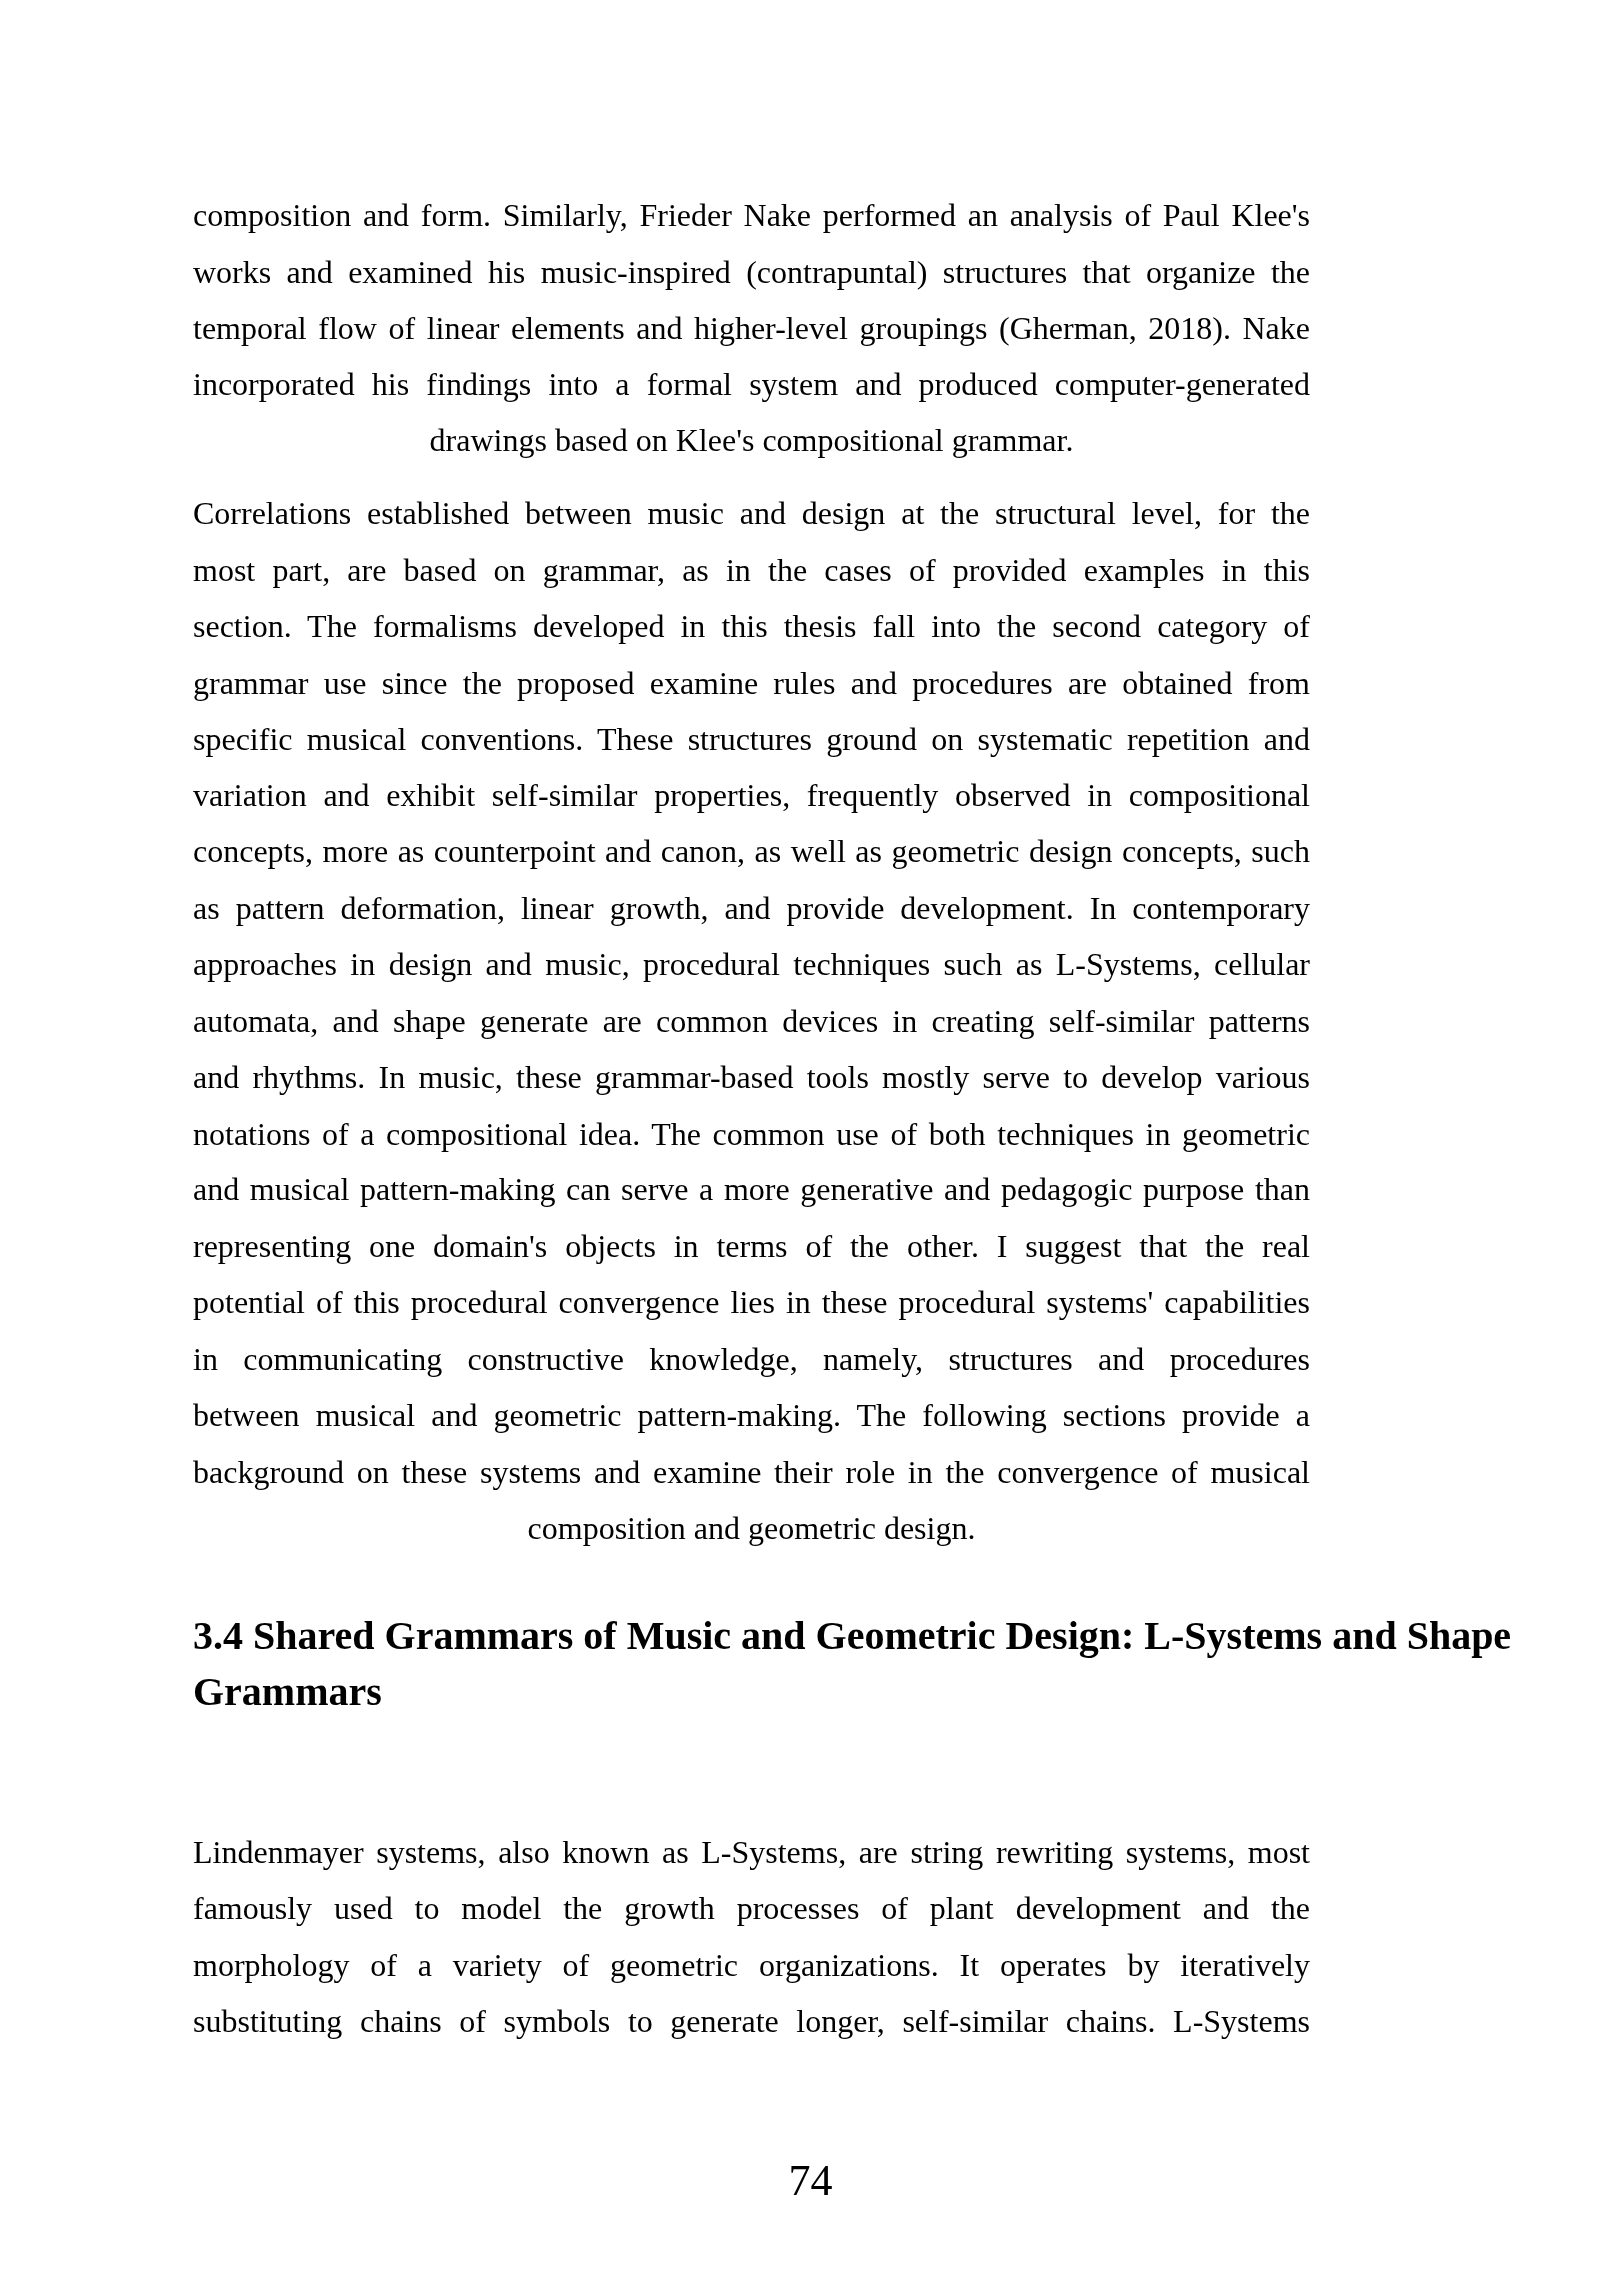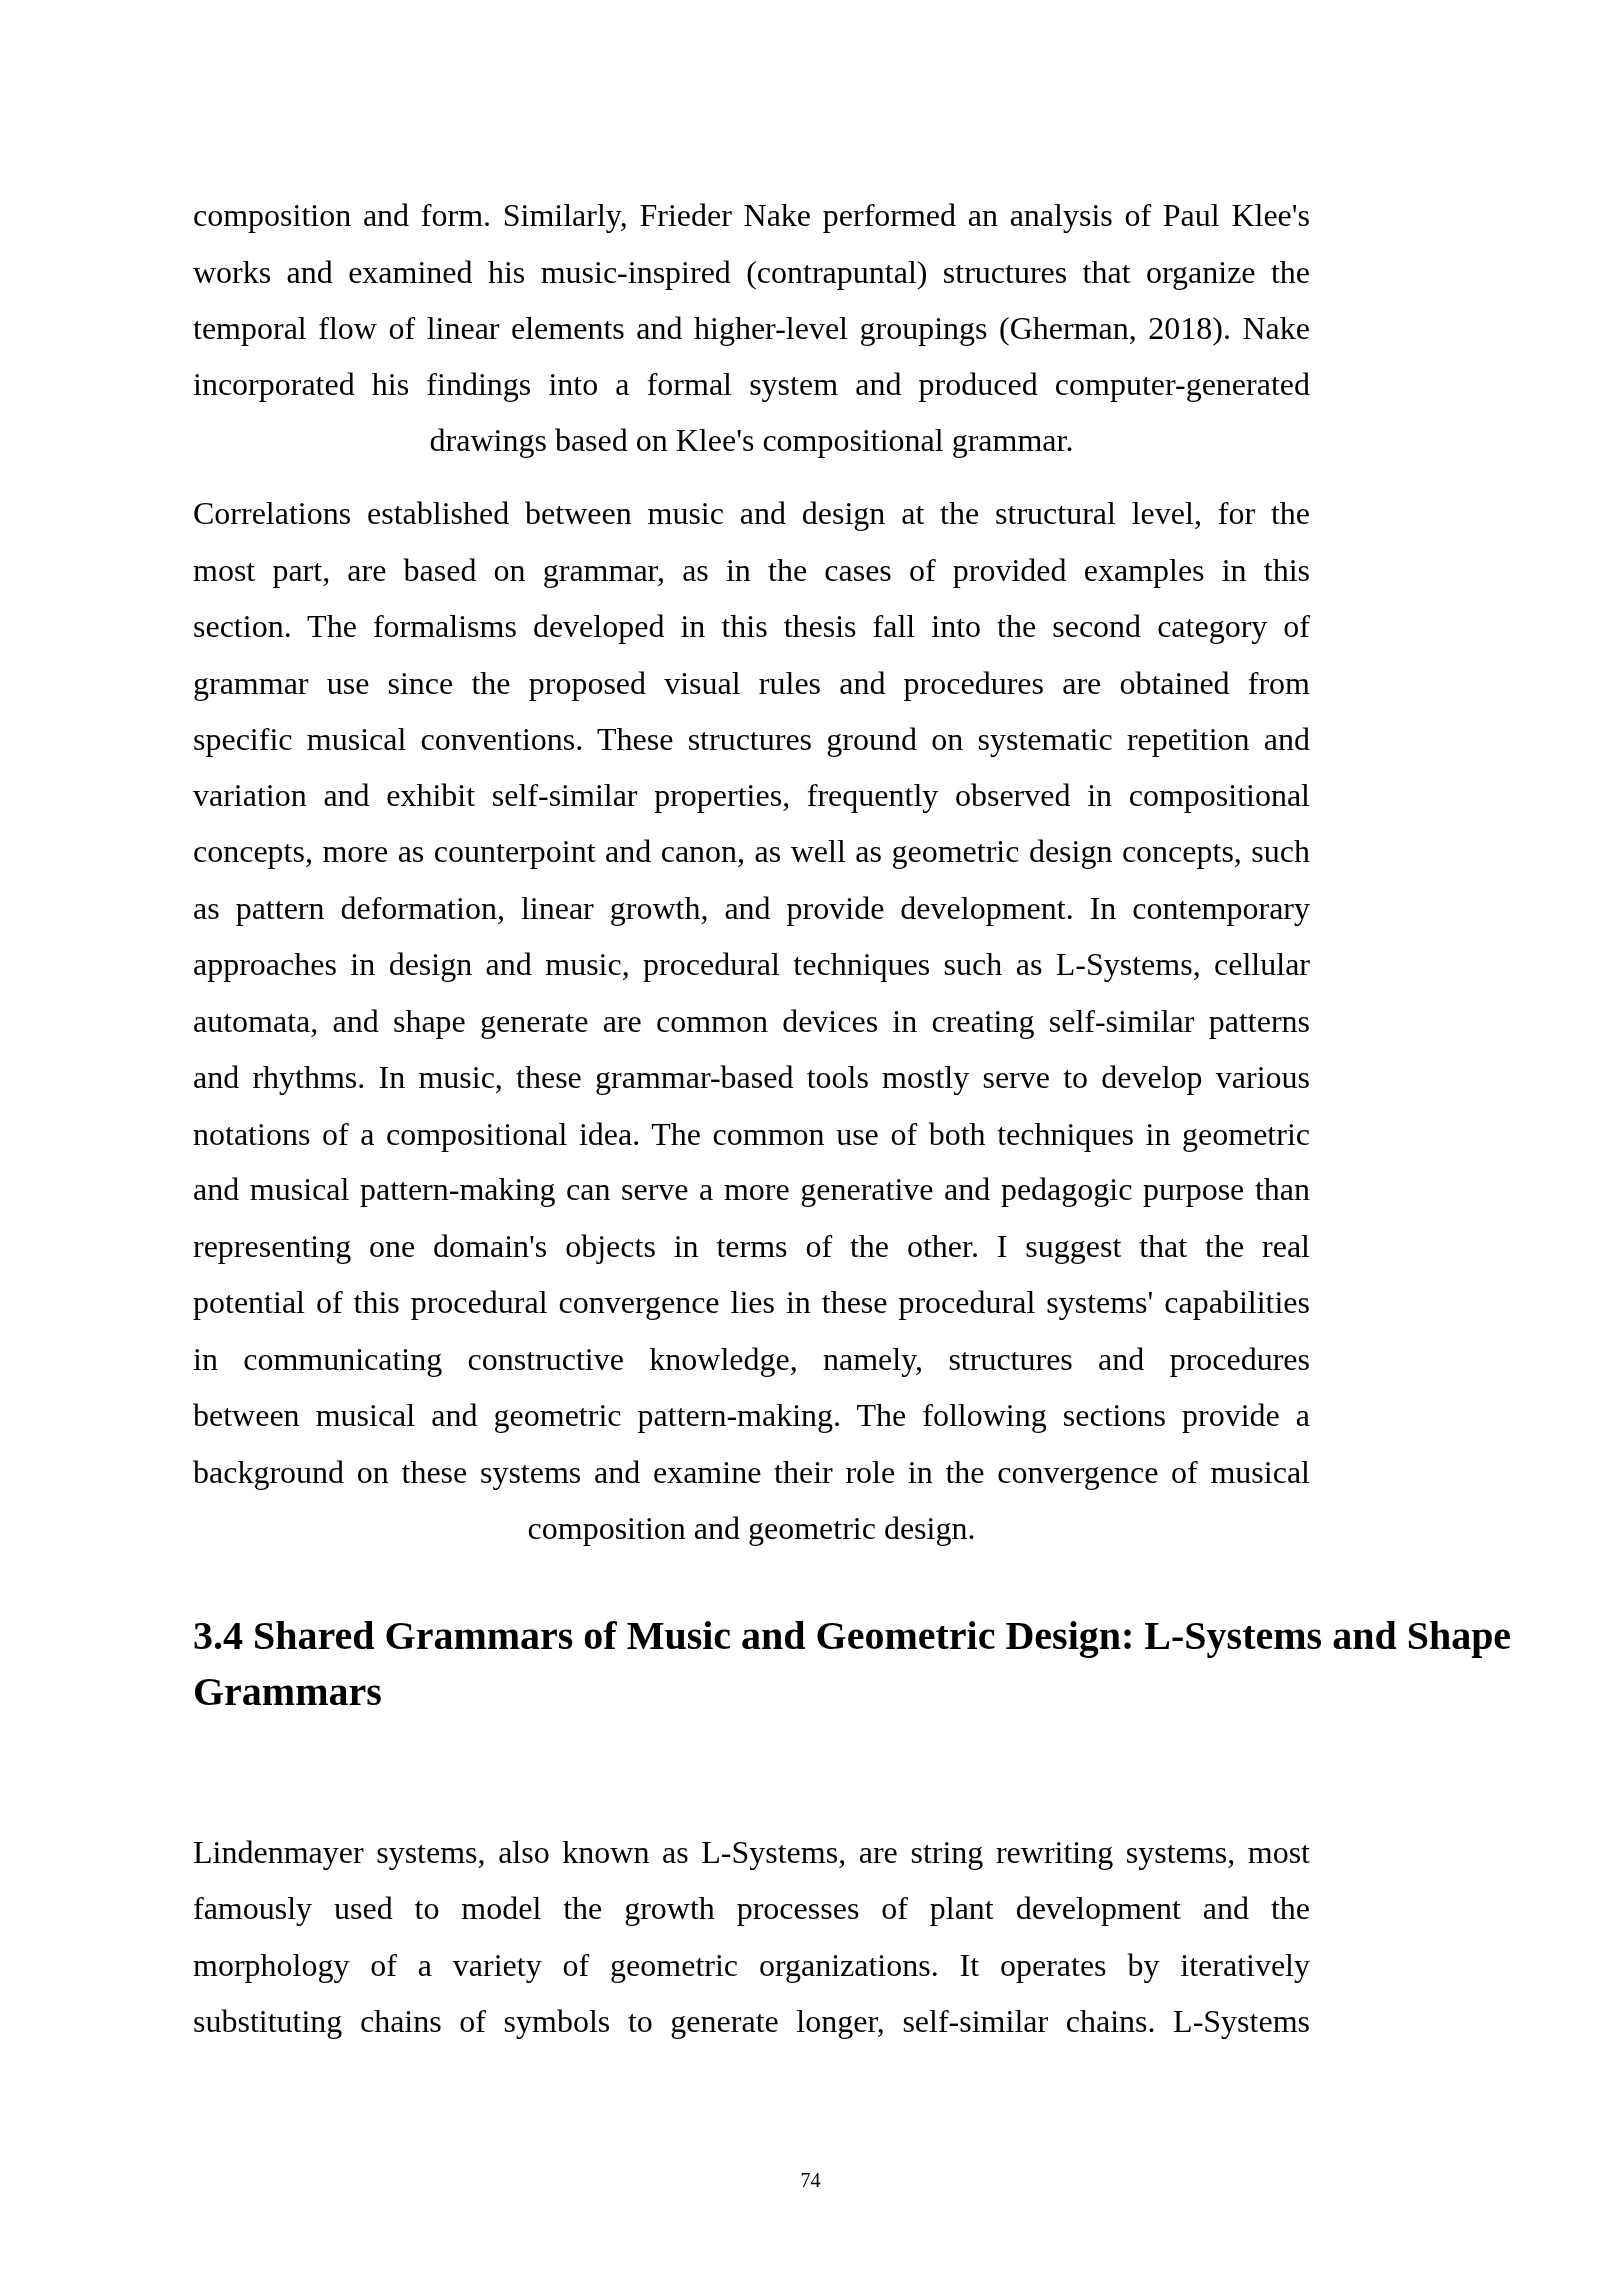--- a/index.html
+++ b/index.html
@@ -49,21 +49,21 @@
       font-weight: bold;
       line-height: 39px;
       height: 39px;
       white-space: nowrap;
     }
     .page-number {
       position: absolute;
       left: 0;
       width: 1621px;
       text-align: center;
-      font-size: 20px;
+      font-size: 44px;
       line-height: 39px;
       top: 2157px;
     }
   </style>
 </head>
 <body>
 
 <div class="page">
 
   <div>
@@ -71,21 +71,21 @@
     <div class="line just" style="top:249px">works and examined his music-inspired (contrapuntal) structures that organize the</div>
     <div class="line just" style="top:305px">temporal flow of linear elements and higher-level groupings (Gherman, 2018). Nake</div>
     <div class="line just" style="top:361px">incorporated his findings into a formal system and produced computer-generated</div>
     <div class="line last" style="top:417px">drawings based on Klee's compositional grammar.</div>
   </div>
 
   <div>
     <div class="line just" style="top:490px">Correlations established between music and design at the structural level, for the</div>
     <div class="line just" style="top:547px">most part, are based on grammar, as in the cases of provided examples in this</div>
     <div class="line just" style="top:603px">section. The formalisms developed in this thesis fall into the second category of</div>
-    <div class="line just" style="top:660px">grammar use since the proposed visual rules and procedures are obtained from</div>
+    <div class="line just" style="top:660px">grammar use since the proposed examine rules and procedures are obtained from</div>
     <div class="line just" style="top:716px">specific musical conventions. These structures ground on systematic repetition and</div>
     <div class="line just" style="top:772px">variation and exhibit self-similar properties, frequently observed in compositional</div>
     <div class="line just" style="top:828px">concepts, more as counterpoint and canon, as well as geometric design concepts, such</div>
     <div class="line just" style="top:885px">as pattern deformation, linear growth, and provide development. In contemporary</div>
     <div class="line just" style="top:941px">approaches in design and music, procedural techniques such as L-Systems, cellular</div>
     <div class="line just" style="top:998px">automata, and shape generate are common devices in creating self-similar patterns</div>
     <div class="line just" style="top:1054px">and rhythms. In music, these grammar-based tools mostly serve to develop various</div>
     <div class="line just" style="top:1111px">notations of a compositional idea. The common use of both techniques in geometric</div>
     <div class="line just" style="top:1166px">and musical pattern-making can serve a more generative and pedagogic purpose than</div>
     <div class="line just" style="top:1223px">representing one domain's objects in terms of the other. I suggest that the real</div>

